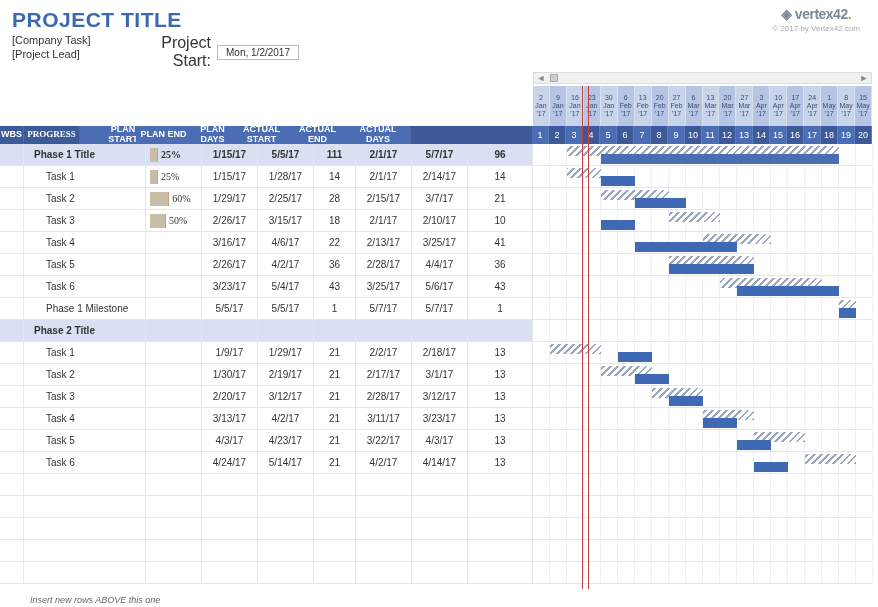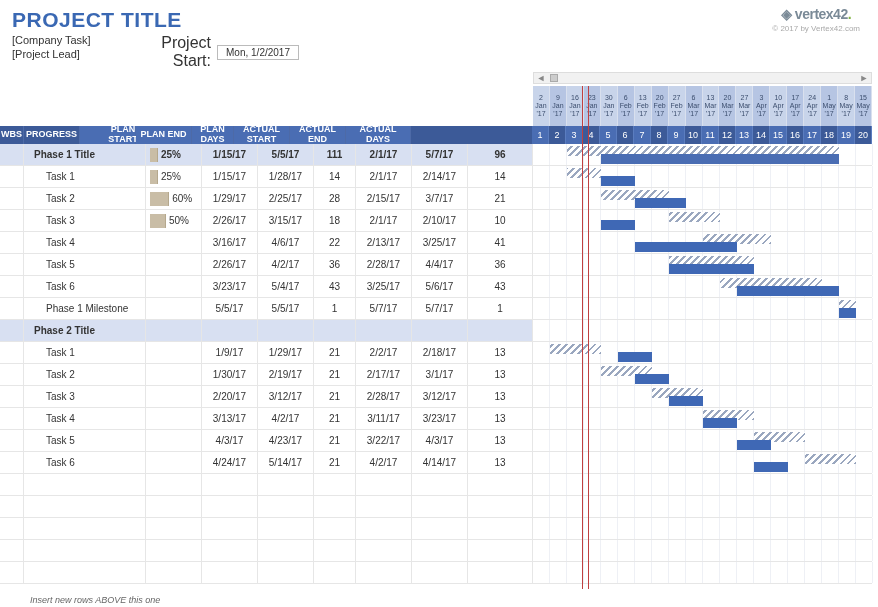--- a/index.html
+++ b/index.html
@@ -121,21 +121,21 @@
     border-right: 1px solid #4d6aa7;
     display: flex;
     align-items: center;
     justify-content: center;
     padding: 2px 3px;
     text-align: center;
     line-height: 1.1;
   }
   .c-wbs { width: 24px; }
   .c-task { width: 122px; justify-content: flex-start; padding-left: 6px; }
-  .c-prog { width: 56px; }
+  .c-prog { width: 56px; font-family: Liberation Serif, serif; }
   .c-ps { width: 56px; padding-left: 34px; }
   .c-pe { width: 56px; }
   .c-pd { width: 42px; }
   .c-as { width: 56px; }
   .c-ae { width: 56px; }
   .c-ad { width: 65px; }
   .lh-sub { background: #4a6db3; }
 
   .week-cells { display: flex; }
   .wk-cell {

